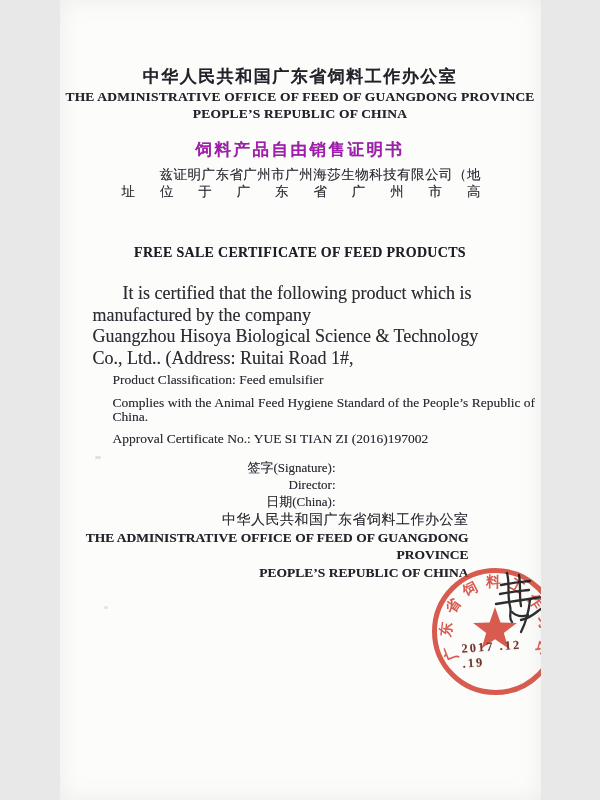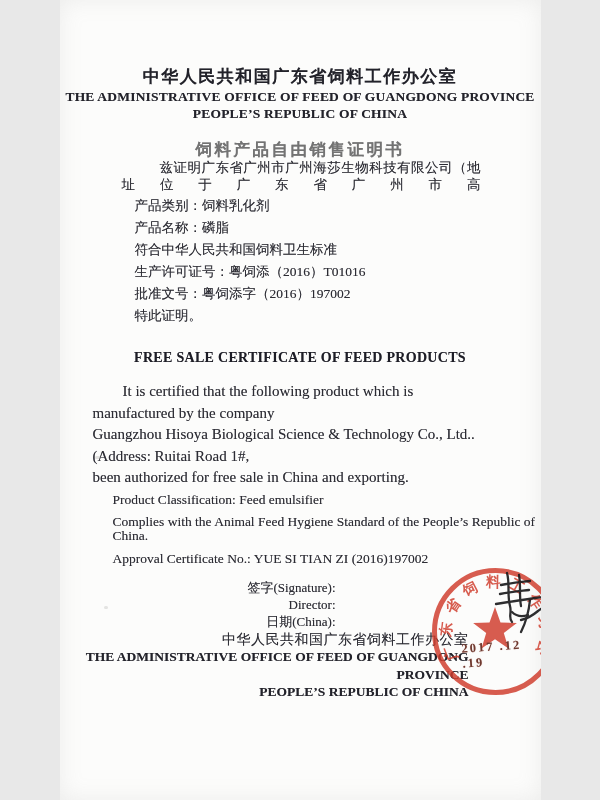--- a/index.html
+++ b/index.html
@@ -8,32 +8,32 @@
     background:#fcfcfb;overflow:hidden;
     font-family:"Liberation Serif","DejaVu Serif","DejaVu Sans",serif;
     color:#2c2c34;
     box-shadow:inset 0 0 22px rgba(150,150,148,0.15);
   }
   .txt{ text-shadow:0 0 .5px rgba(44,44,52,.45); }
 
   .header{padding-top:66px;text-align:center;}
   .title-cn{font-size:17px;font-weight:bold;letter-spacing:1.5px;line-height:22px;color:#22222a;}
   .title-en{font-size:13.5px;font-weight:bold;line-height:17px;letter-spacing:.2px;color:#23232b;}
-  .subtitle-cn{margin-top:17px;font-size:16.5px;font-weight:bold;letter-spacing:2.5px;line-height:21px;color:#737373;}
+  .subtitle-cn{margin-top:17px;font-size:16.5px;font-weight:bold;letter-spacing:2.5px;line-height:21px;color:#a21caf;}
 
-  .cn-para{padding:0 60px 0 62px;font-size:13.5px;line-height:16.5px;}
+  .cn-para{margin-top:7px;padding:0 60px 0 62px;font-size:13.5px;line-height:16.5px;}
   .cn-para .line{text-align:justify;text-align-last:justify;}
   .cn-para .line.first{text-indent:38px;}
 
   .cn-items{margin-top:6px;padding-left:75px;font-size:13.5px;}
   .cn-items .item{line-height:14px;margin-bottom:8px;}
 
-  .en-title{margin-top:26px;text-align:center;font-size:14px;font-weight:bold;line-height:17px;letter-spacing:.3px;color:#1d1d26;}
+  .en-title{margin-top:44px;text-align:center;font-size:14px;font-weight:bold;line-height:17px;letter-spacing:.3px;color:#1d1d26;}
 
-  .en-para{margin-top:15px;padding:0 42px 0 33px;font-size:15px;line-height:21.5px;}
+  .en-para{margin-top:22px;padding:0 42px 0 33px;font-size:18px;line-height:21.5px;}
   .en-para .line.first{text-indent:30px;}
 
   .en-items{margin-top:4px;padding-left:53px;font-size:13.5px;}
   .en-items .item{line-height:14px;margin-bottom:8.5px;}
 
   .sig-block{margin-top:13px;padding-right:205px;text-align:right;font-size:13px;}
   .sig-block .line{line-height:17px;text-align:right;}
 
   .footer{margin-top:1px;padding-right:72px;text-align:right;}
   .footer .office-cn{font-size:14px;line-height:17.5px;letter-spacing:.5px;}
@@ -63,35 +63,26 @@
     <div class="title-cn txt">中华人民共和国广东省饲料工作办公室</div>
     <div class="title-en txt">THE ADMINISTRATIVE OFFICE OF FEED OF GUANGDONG PROVINCE</div>
     <div class="title-en txt">PEOPLE’S REPUBLIC OF CHINA</div>
     <div class="subtitle-cn txt">饲料产品自由销售证明书</div>
   </div>
 
   <div class="cn-para">
     <div class="line first txt">兹证明广东省广州市广州海莎生物科技有限公司（地址位于广东省广州市高</div>
   </div>
 
-  <div class="cn-items">
-    <div class="item txt">产品类别：饲料乳化剂</div>
-    <div class="item txt">产品名称：磷脂</div>
-    <div class="item txt">符合中华人民共和国饲料卫生标准</div>
-    <div class="item txt">生产许可证号：粤饲添（2016）T01016</div>
-    <div class="item txt">批准文号：粤饲添字（2016）197002</div>
-    <div class="item txt">特此证明。</div>
-  </div>
 
   <div class="en-title txt">FREE SALE CERTIFICATE OF FEED PRODUCTS</div>
 
   <div class="en-para">
     <div class="line first txt">It is certified that the following product which is manufactured by the company</div>
     <div class="line txt">Guangzhou Hisoya Biological Science &amp; Technology Co., Ltd.. (Address:  Ruitai Road 1#,</div>
-    <div class="line txt">been authorized for free sale in China and exporting.</div>
   </div>
 
   <div class="en-items">
     <div class="item txt">Product Classification: Feed emulsifier</div>
     <div class="item txt">Complies with the Animal Feed Hygiene Standard of the People’s Republic of China.</div>
     <div class="item txt">Approval Certificate No.: YUE SI TIAN ZI (2016)197002</div>
   </div>
 
   <div class="sig-block">
     <div class="line txt">签字(Signature):</div>

